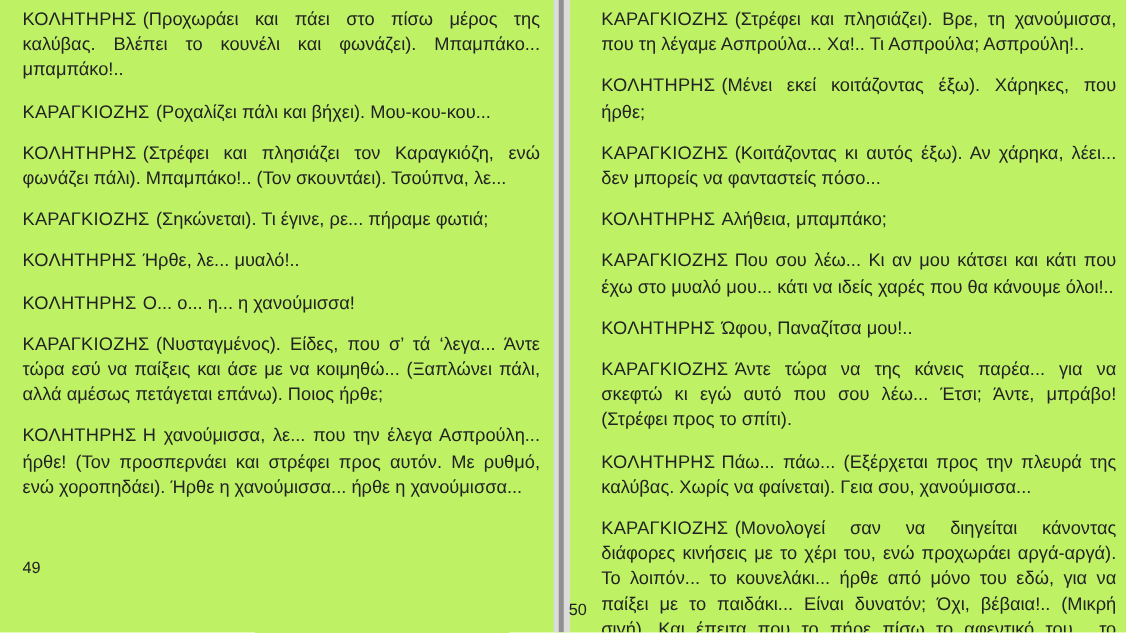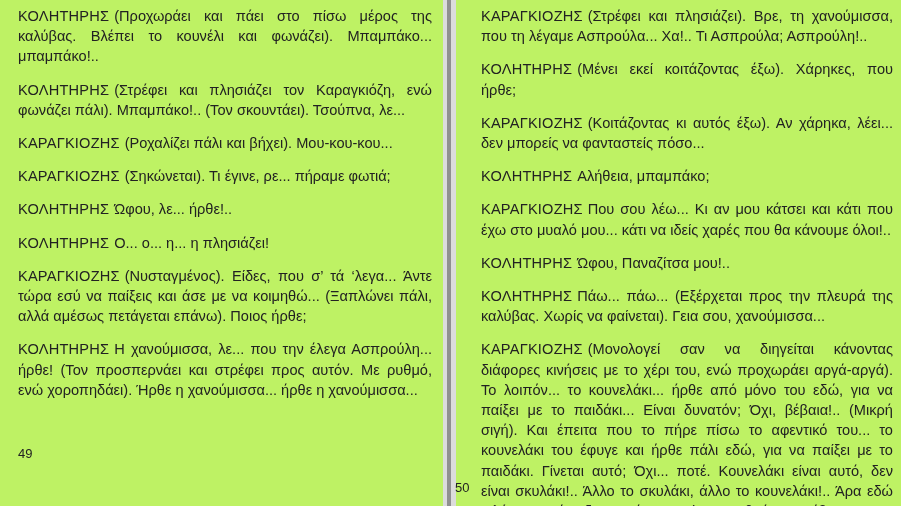--- a/index.html
+++ b/index.html
@@ -64,40 +64,41 @@
   .page-number.left  { left: 18px;  width: 414px; }
   .page-number.right { left: 455px; width: 412px; margin-top: 34px; }
 </style>
 </head>
 <body>
 
 <div class="spread">
 
   <div class="page-column left">
       <p class="para"><span class="speaker">ΚΟΛΗΤΗΡΗΣ</span><span>(Προχωράει και πάει στο πίσω μέρος της καλύβας. Βλέπει το κουνέλι και φωνάζει). Μπαμπάκο... μπαμπάκο!..</span></p>
+      <p class="para"><span class="speaker">ΚΑΡΑΓΚΙΟΖΗΣ</span><span>(Ροχαλίζει πάλι και βήχει). Μου-κου-κου...</span></p>
       <p class="para"><span class="speaker">ΚΟΛΗΤΗΡΗΣ</span><span>(Στρέφει και πλησιάζει τον Καραγκιόζη, ενώ φωνάζει πάλι). Μπαμπάκο!.. (Τον σκουντάει). Τσούπνα, λε...</span></p>
-      <p class="para"><span class="speaker">ΚΑΡΑΓΚΙΟΖΗΣ</span><span>(Ροχαλίζει πάλι και βήχει). Μου-κου-κου...</span></p>
       <p class="para"><span class="speaker">ΚΑΡΑΓΚΙΟΖΗΣ</span><span>(Σηκώνεται). Τι έγινε, ρε... πήραμε φωτιά;</span></p>
-      <p class="para"><span class="speaker">ΚΟΛΗΤΗΡΗΣ</span><span>Ώφου, λε... ήρθε!..</span></p>
-      <p class="para"><span class="speaker">ΚΟΛΗΤΗΡΗΣ</span><span>Ο... ο... η... η πλησιάζει!</span></p>
+      <p class="para"><span class="speaker">ΚΟΛΗΤΗΡΗΣ</span><span>Ήρθε, λε... μυαλό!..</span></p>
+      <p class="para"><span class="speaker">ΚΟΛΗΤΗΡΗΣ</span><span>Ο... ο... η... η χανούμισσα!</span></p>
       <p class="para"><span class="speaker">ΚΑΡΑΓΚΙΟΖΗΣ</span><span>(Νυσταγμένος). Είδες, που σ’ τά ‘λεγα... Άντε τώρα εσύ να παίξεις και άσε με να κοιμηθώ... (Ξαπλώνει πάλι, αλλά αμέσως πετάγεται επάνω). Ποιος ήρθε;</span></p>
       <p class="para"><span class="speaker">ΚΟΛΗΤΗΡΗΣ</span><span>Η χανούμισσα, λε... που την έλεγα Ασπρούλη... ήρθε! (Τον προσπερνάει και στρέφει προς αυτόν. Με ρυθμό, ενώ χοροπηδάει). Ήρθε η χανούμισσα... ήρθε η χανούμισσα...</span></p>
     </div>
 
   <div class="gutter">
     <div class="gutter-line"></div>
   </div>
 
   <div class="page-column right">
       <p class="para"><span class="speaker">ΚΑΡΑΓΚΙΟΖΗΣ</span><span>(Στρέφει και πλησιάζει). Βρε, τη χανούμισσα, που τη λέγαμε Ασπρούλα... Χα!.. Τι Ασπρούλα; Ασπρούλη!..</span></p>
       <p class="para"><span class="speaker">ΚΟΛΗΤΗΡΗΣ</span><span>(Μένει εκεί κοιτάζοντας έξω). Χάρηκες, που ήρθε;</span></p>
       <p class="para"><span class="speaker">ΚΑΡΑΓΚΙΟΖΗΣ</span><span>(Κοιτάζοντας κι αυτός έξω). Αν χάρηκα, λέει... δεν μπορείς να φανταστείς πόσο...</span></p>
       <p class="para"><span class="speaker">ΚΟΛΗΤΗΡΗΣ</span><span>Αλήθεια, μπαμπάκο;</span></p>
       <p class="para"><span class="speaker">ΚΑΡΑΓΚΙΟΖΗΣ</span><span>Που σου λέω... Κι αν μου κάτσει και κάτι που έχω στο μυαλό μου... κάτι να ιδείς χαρές που θα κάνουμε όλοι!..</span></p>
       <p class="para"><span class="speaker">ΚΟΛΗΤΗΡΗΣ</span><span>Ώφου, Παναζίτσα μου!..</span></p>
+      <p class="para"><span class="speaker">ΚΑΡΑΓΚΙΟΖΗΣ</span><span>Άντε τώρα να της κάνεις παρέα... για να σκεφτώ κι εγώ αυτό που σου λέω... Έτσι; Άντε, μπράβο! (Στρέφει προς το σπίτι).</span></p>
       <p class="para"><span class="speaker">ΚΟΛΗΤΗΡΗΣ</span><span>Πάω... πάω... (Εξέρχεται προς την πλευρά της καλύβας. Χωρίς να φαίνεται). Γεια σου, χανούμισσα...</span></p>
       <p class="para"><span class="speaker">ΚΑΡΑΓΚΙΟΖΗΣ</span><span>(Μονολογεί σαν να διηγείται κάνοντας διάφορες κινήσεις με το χέρι του, ενώ προχωράει αργά-αργά). Το λοιπόν... το κουνελάκι... ήρθε από μόνο του εδώ, για να παίξει με το παιδάκι... Είναι δυνατόν; Όχι, βέβαια!.. (Μικρή σιγή). Και έπειτα που το πήρε πίσω το αφεντικό του... το κουνελάκι του έφυγε και ήρθε πάλι εδώ, για να παίξει με το παιδάκι. Γίνεται αυτό; Όχι... ποτέ. Κουνελάκι είναι αυτό, δεν είναι σκυλάκι!.. Άλλο το σκυλάκι, άλλο το κουνελάκι!.. Άρα εδώ μιλάμε για κάτι εξαιρετικό, μπορεί και για θαύμα... Βέβαια!..</span></p>
     </div>
 
   <div class="page-number left">49</div>
 
   <div class="page-number right">50</div>
 
 </div>
 

